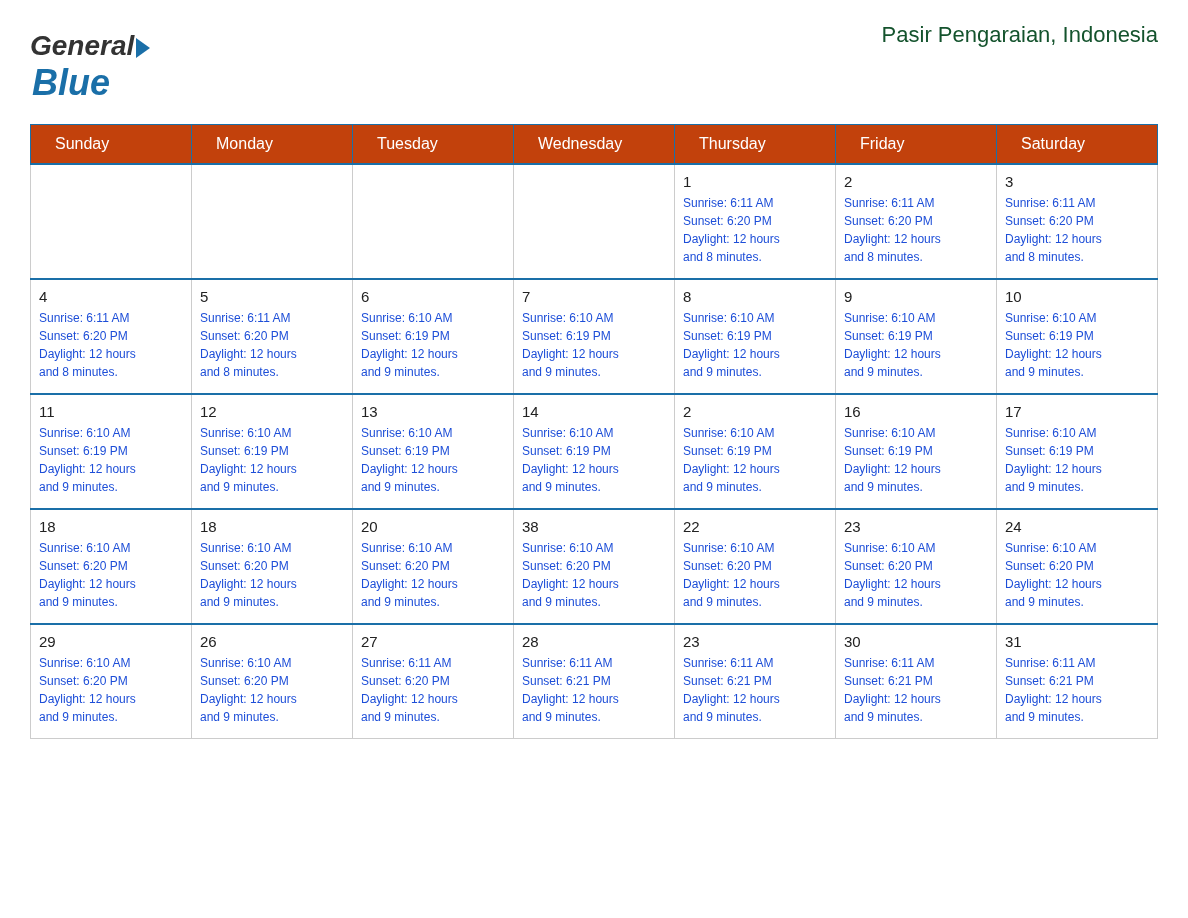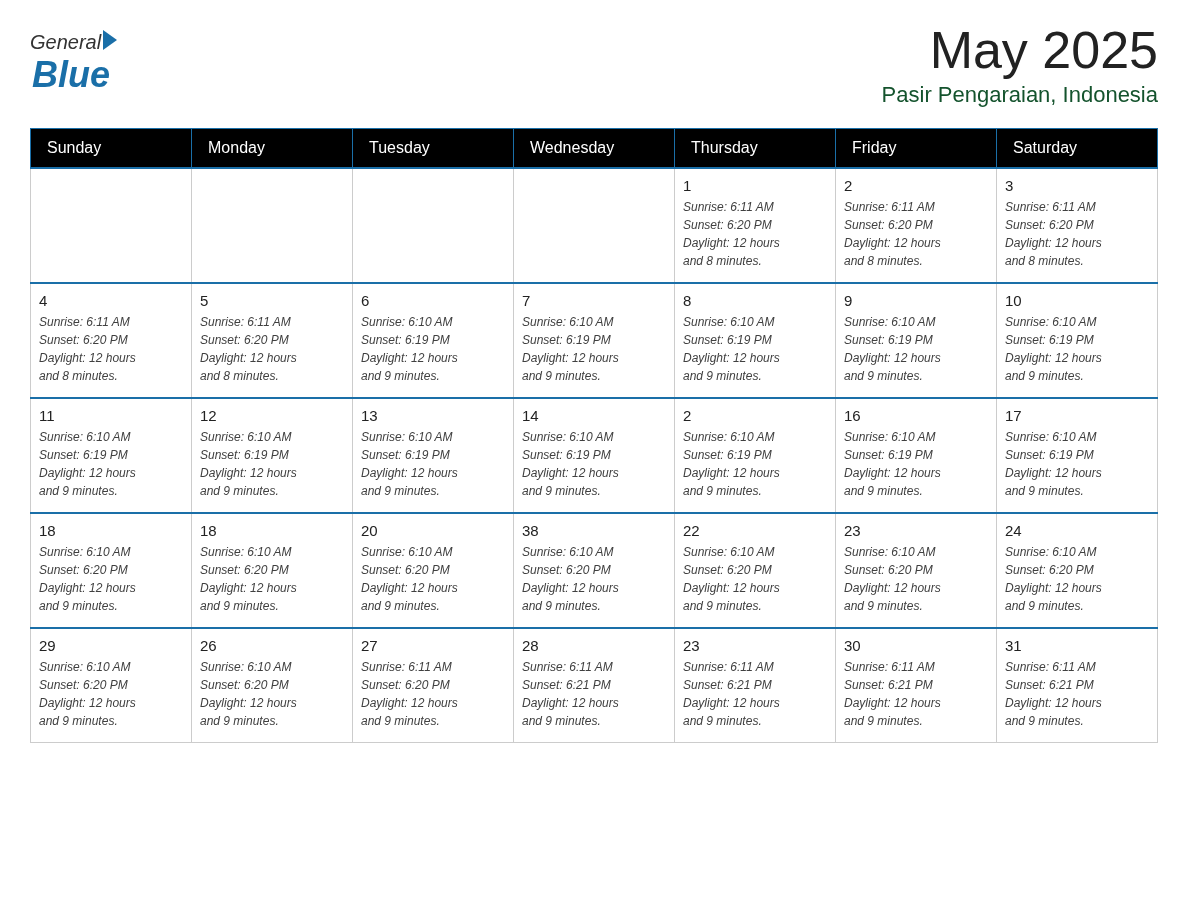--- a/index.html
+++ b/index.html
@@ -19,22 +19,22 @@
     .logo {
       display: flex;
       flex-direction: column;
       margin-top: 10px;
     }
     .logo-text {
       display: flex;
       align-items: flex-end;
     }
     .logo-general {
-      font-size: 20px;
-      font-weight: normal;
+      font-size: 28px;
+      font-weight: bold;
       color: #333;
       font-style: italic;
     }
     .logo-arrow {
       width: 0;
       height: 0;
       border-left: 14px solid #1a6fa8;
       border-top: 10px solid transparent;
       border-bottom: 10px solid transparent;
       margin-bottom: 4px;
@@ -59,25 +59,25 @@
       font-size: 22px;
       color: #14532d;
       margin-top: 2px;
     }
     .calendar {
       width: 100%;
       border-collapse: collapse;
       border: 1px solid #aaa;
     }
     .calendar th {
-      background-color: #000000;
+      background-color: #c2410c;
       color: #fff;
       font-size: 16px;
       font-weight: normal;
-      padding: 10px 16px;
+      padding: 10px 24px;
       text-align: left;
       border: 1px solid #1a6fa8;
       margin-left: 47px;
     }
     .calendar td {
       width: 14.28%;
       vertical-align: top;
       padding: 8px 8px 12px 8px;
       border: 1px solid #ccc;
       font-size: 12.5px;
@@ -90,41 +90,39 @@
     }
     .day-number {
       font-size: 15px;
       font-weight: normal;
       color: #222;
       display: block;
       margin-bottom: 4px;
     }
     .day-info {
       font-size: 12px;
-      color: #404040;
+      color: #1d4ed8;
       line-height: 1.5;
-      font-style: italic;
     }
     .empty-cell {
       background: #fff;
     }
   </style>
 </head>
 <body>
 
 <div class="header">
   <div class="logo">
     <div class="logo-text">
       <span class="logo-general">General</span>
       <span class="logo-arrow"></span>
     </div>
     <span class="logo-blue">Blue</span>
   </div>
   <div class="title-section">
-    <div class="month-title">May 2025</div>
     <div class="location-title">Pasir Pengaraian, Indonesia</div>
   </div>
 </div>
 
 <table class="calendar">
   <thead>
     <tr>
     <th>Sunday</th>
         <th>Monday</th>
         <th>Tuesday</th>

